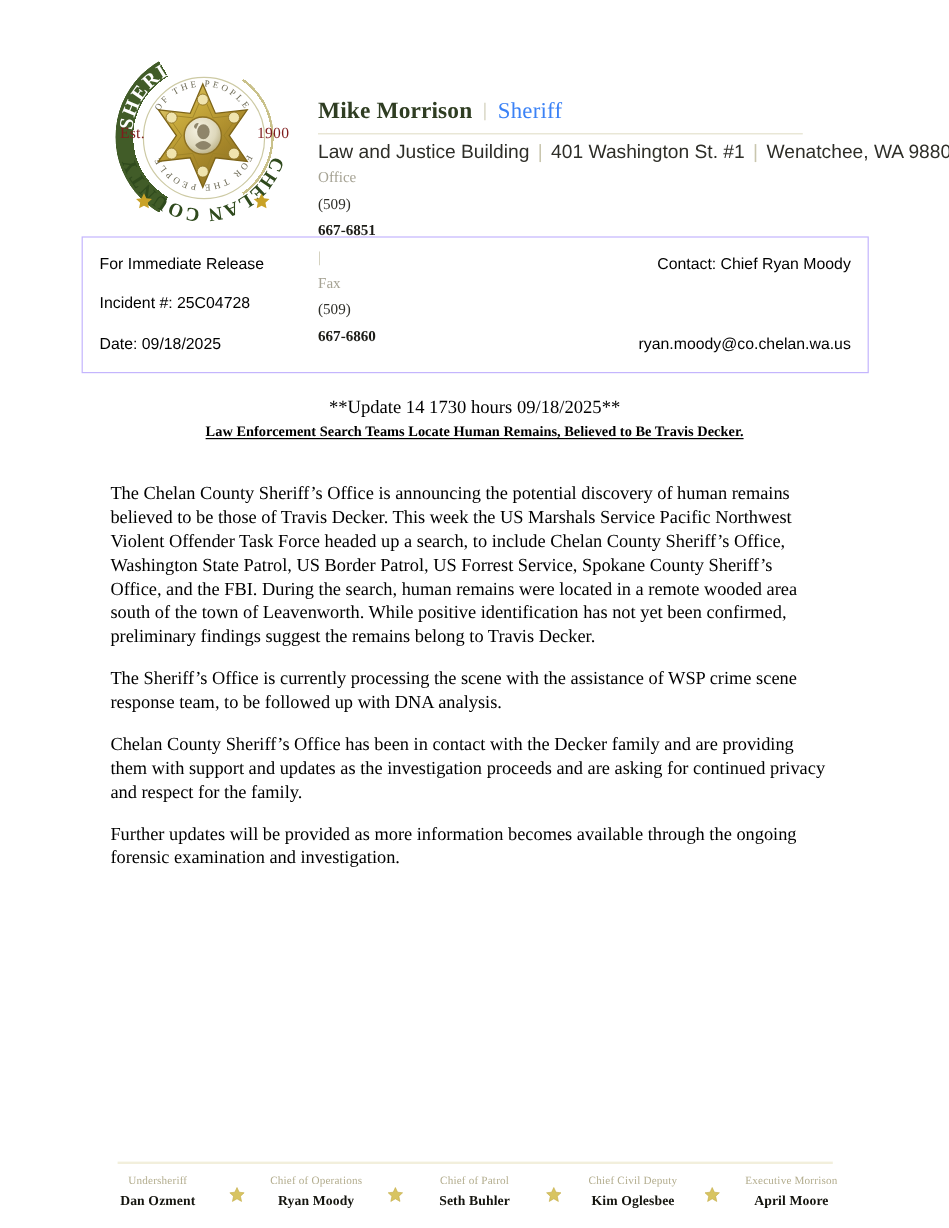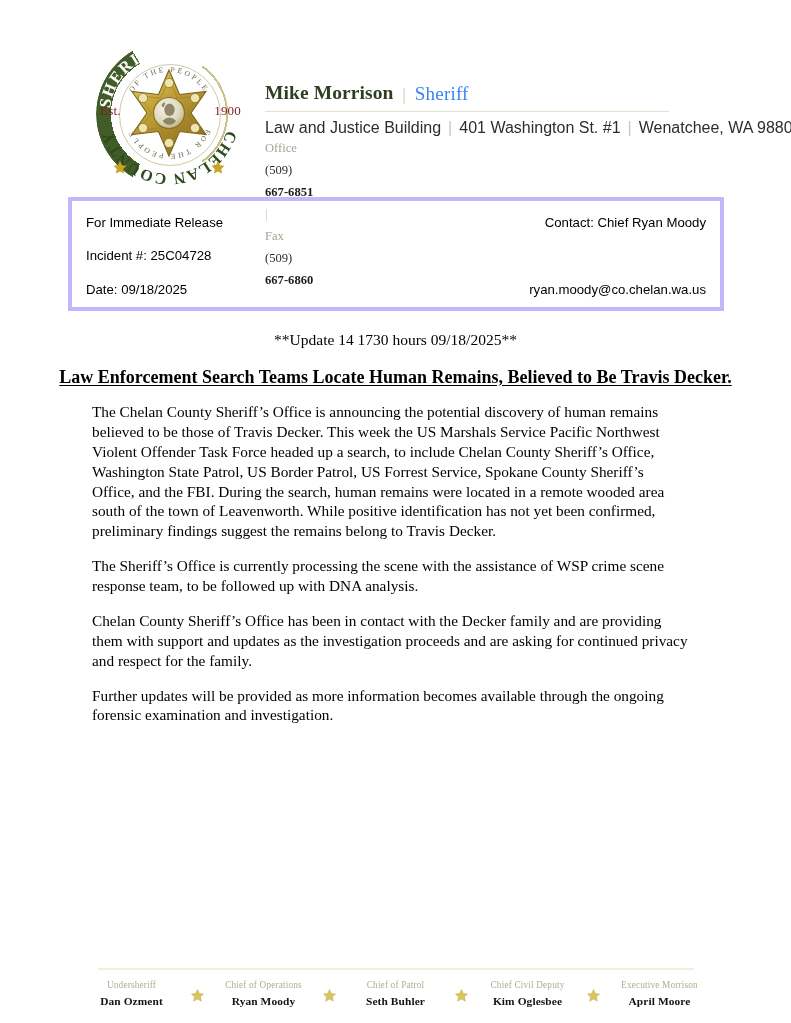--- a/index.html
+++ b/index.html
@@ -104,21 +104,21 @@
 
   .hdr-text {
     position: absolute;
     left: 265px;
     top: 45px;
     width: 430px;
   }
 
   .hdr-name-row {
     display: flex;
-    align-items: flex-end;
+    align-items: center;
     gap: 9px;
     line-height: 1;
   }
   .hdr-name {
     font-family: "Liberation Serif", serif;
     font-size: 19.5px;
     font-weight: bold;
     color: #2f3d22;
     letter-spacing: 0.1px;
   }
@@ -168,21 +168,21 @@
   .num-bold  { color: #1d1d18; font-weight: bold; }
   .hdr-phones .sep { color: #c9c6ae; }
 
   
   .infobox {
     position: absolute;
     left: 68px;
     top: 197px;
     width: 656px;
     height: 114px;
-    border: 4px solid #c4b5fd;
+    border: 1px solid #c4b5fd;
     box-sizing: border-box;
     font-family: "Liberation Sans", sans-serif;
     font-size: 13.2px;
     color: #000000;
   }
   .ib-row {
     position: absolute;
     left: 0;
     width: 100%;
     display: flex;
@@ -201,24 +201,24 @@
     position: absolute;
     left: 0; top: 331px;
     width: 791px;
     text-align: center;
     font-size: 15.5px;
     color: #000;
   }
 
   .headline {
     position: absolute;
-    left: 0; top: 367px;
+    left: 0; top: 352px;
     width: 791px;
     text-align: center;
-    font-size: 18px;
+    font-size: 12px;
     font-weight: bold;
     color: #000;
   }
   .headline span {
     text-decoration: underline;
     text-underline-offset: 2px;
   }
 
   .body-col {
     position: absolute;

